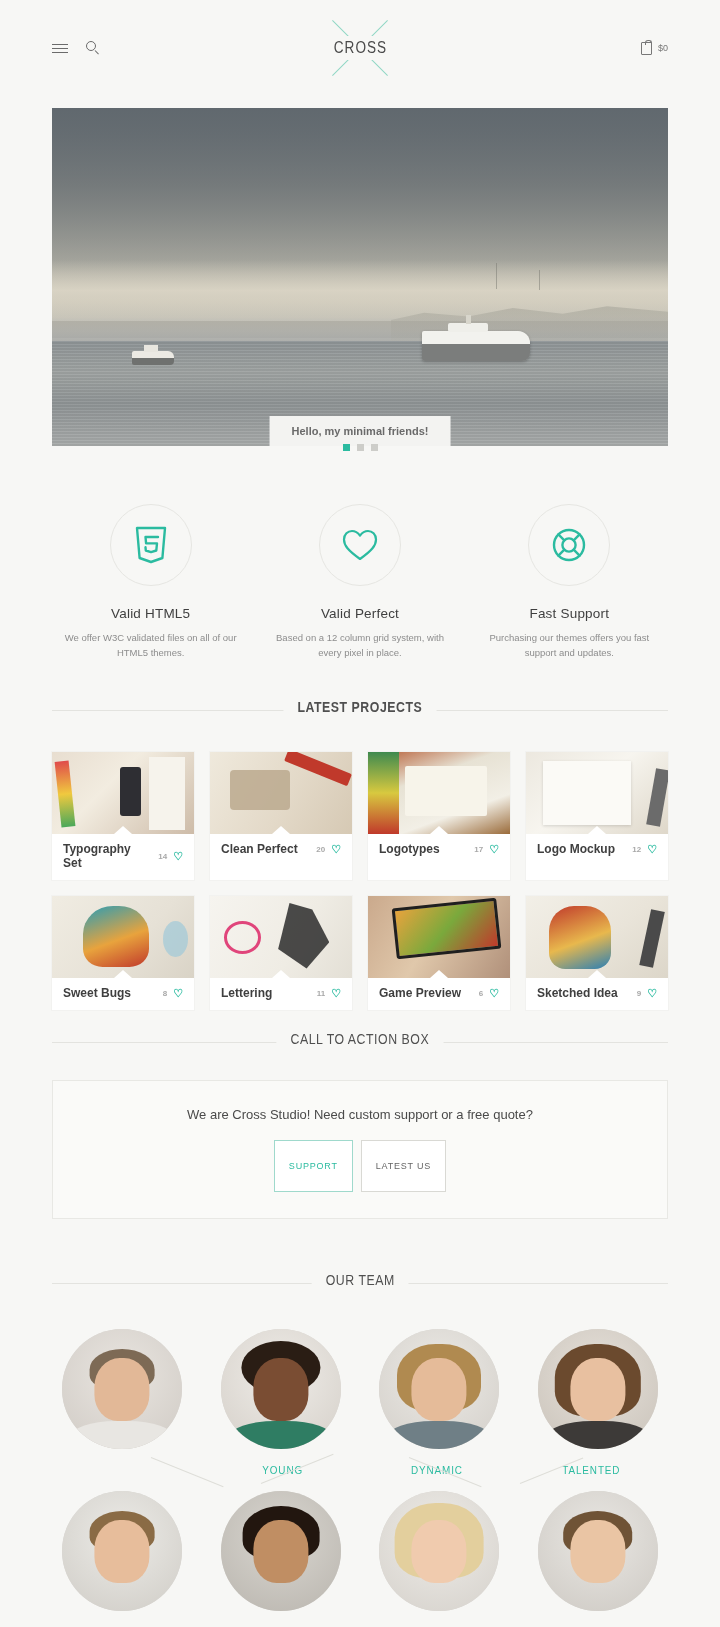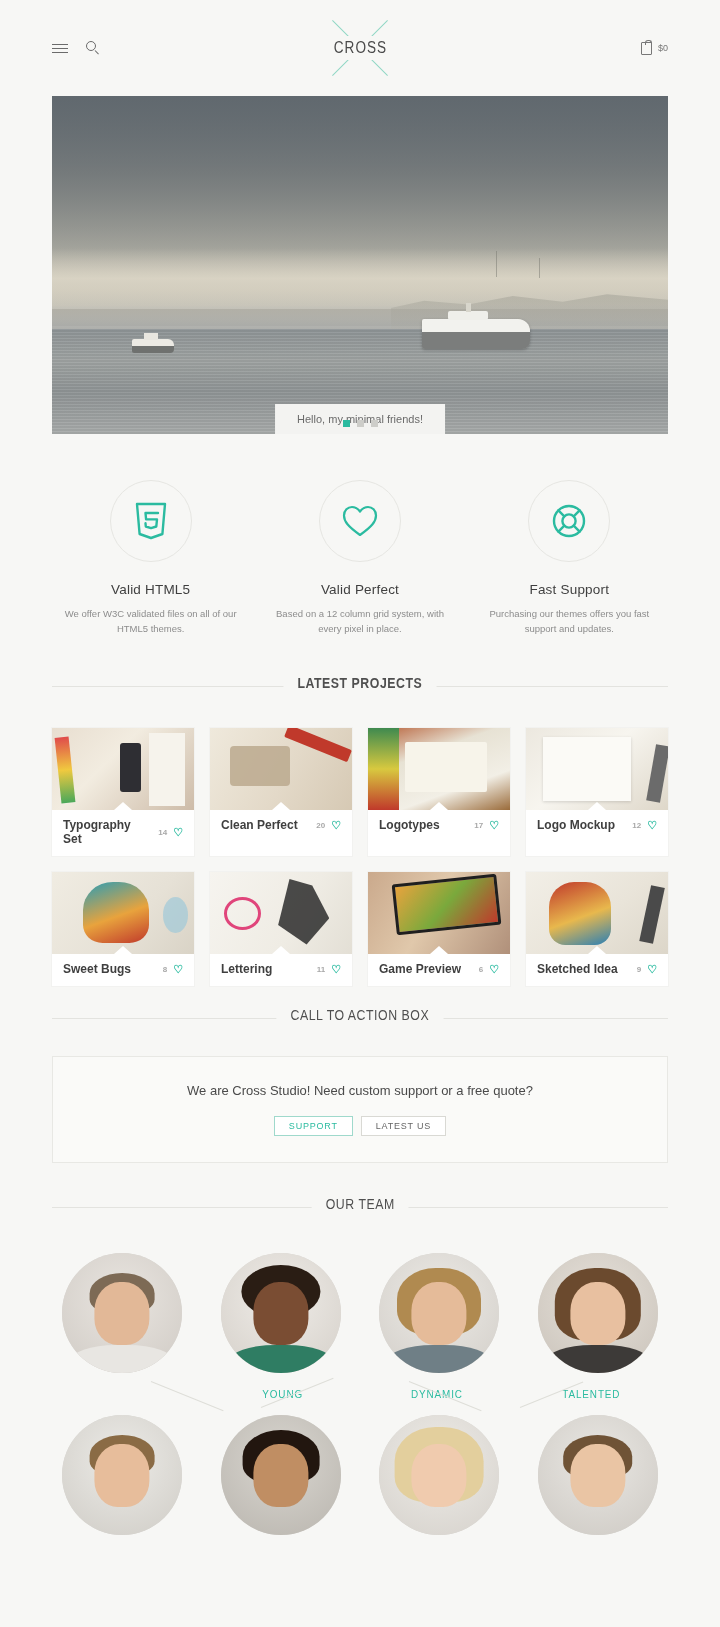--- a/index.html
+++ b/index.html
@@ -63,25 +63,26 @@
   }
   .bag:before {
     content: ""; position: absolute;
     left: 3px; top: -3px; width: 5px; height: 4px;
     border: 1px solid #777; border-bottom: none; border-radius: 3px 3px 0 0;
   }
   .cart-total { font-size: 9px; color: #777; }
 
   
   .hero {
-    margin: 0 52px;
+    margin: 12px 52px;
     height: 338px;
     position: relative;
     overflow: hidden;
     background: linear-gradient(to bottom,#6c7377 0%, #8a8c88 22%, #b7b5a9 45%, #cfcabb 57%, #b9b9b4 66%, #9b9e9e 74%, #8e9294 85%, #a3a6a6 100%);
+    font-weight: bold;
   }
   .hero .sky-glow {
     position: absolute; left: 0; right: 0; top: 0; height: 62%;
     background: linear-gradient(to bottom, rgba(96,104,110,.95), rgba(206,200,184,.15));
   }
   .hero .haze {
     position: absolute; left: 0; right: 0; top: 45%; height: 18%;
     background: linear-gradient(to bottom, rgba(214,208,192,0), rgba(221,215,199,.85), rgba(205,201,188,.2));
   }
   .hero .hills {
@@ -217,21 +218,21 @@
     border: 1px solid #e8e8e4;
     background: #fafaf8;
     text-align: center;
     padding: 26px 20px 26px 20px;
   }
   .cta-text { font-size: 13px; color: #4a4a4a; margin-bottom: 18px; }
   .cta-btns { display: flex; justify-content: center; gap: 8px; }
   .btn {
     font-size: 9px;
     letter-spacing: .8px;
-    padding: 4px 14px;
+    padding: 20px 14px;
     background: #fff;
     cursor: pointer;
   }
   .btn-support { border: 1px solid #9fd9cc; color: #2bbba0; }
   .btn-contact { border: 1px solid #d9d9d4; color: #666; }
 
   
   .team {
     margin: 34px 52px 0 52px;
     position: relative;
@@ -502,21 +503,21 @@
   </div>
 
   <div class="cta-box">
     <div class="cta-text">We are Cross Studio! Need custom support or a free quote?</div>
     <div class="cta-btns">
       <button class="btn btn-support">SUPPORT</button>
       <button class="btn btn-contact">LATEST US</button>
     </div>
   </div>
 
-  <div style="margin-top:32px;">
+  <div style="margin-top:52px;">
     <div class="section-head">
       <span>OUR TEAM</span>
     </div>
   </div>
 
   <div class="team">
     <div class="team-row">
       <div class="avatar">
         <div class="bg" style="background:radial-gradient(circle at 50% 38%,#e9e5e0,#cfcac4);"></div>
         <div class="body" style="background:#e8e6e2;"></div>

